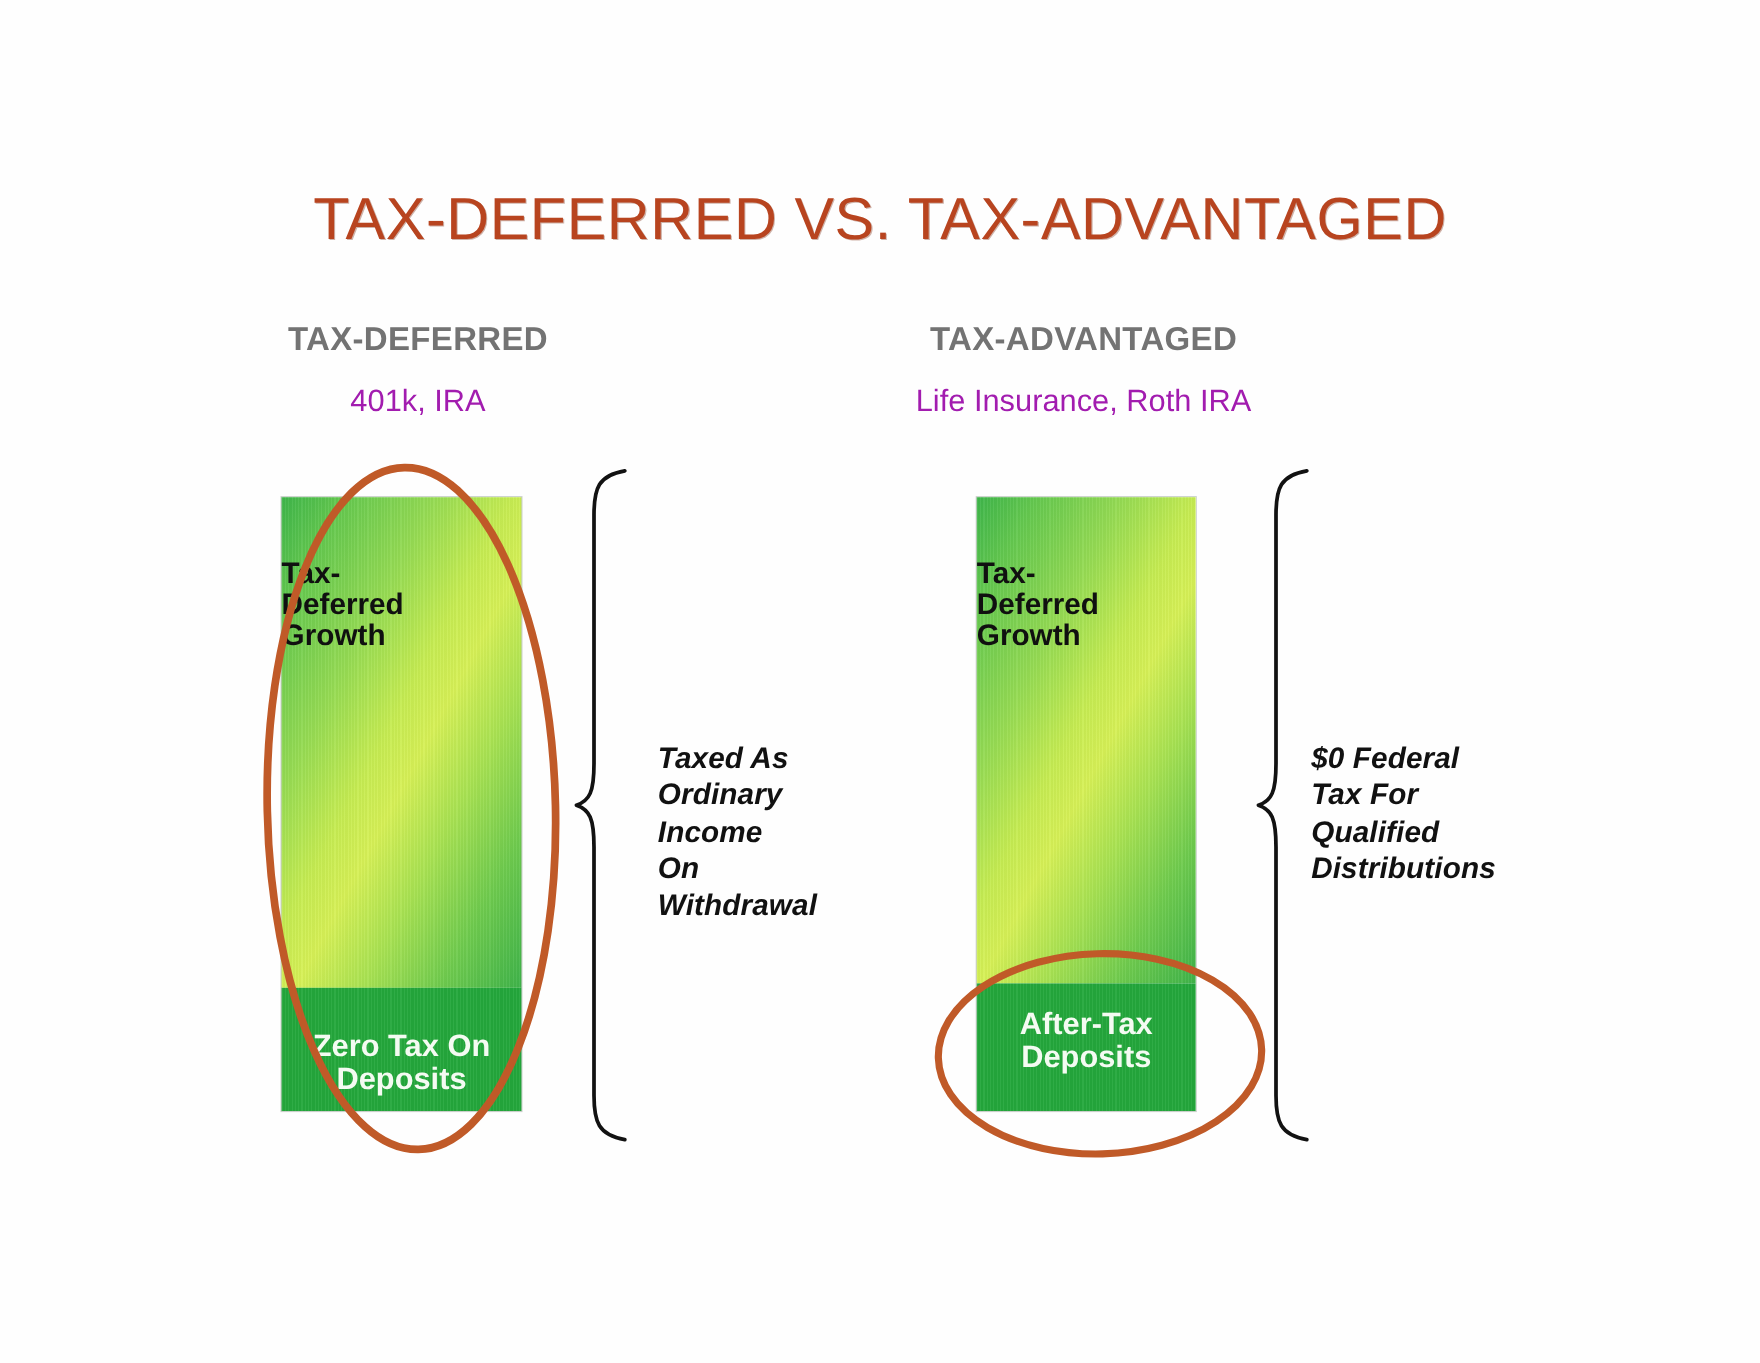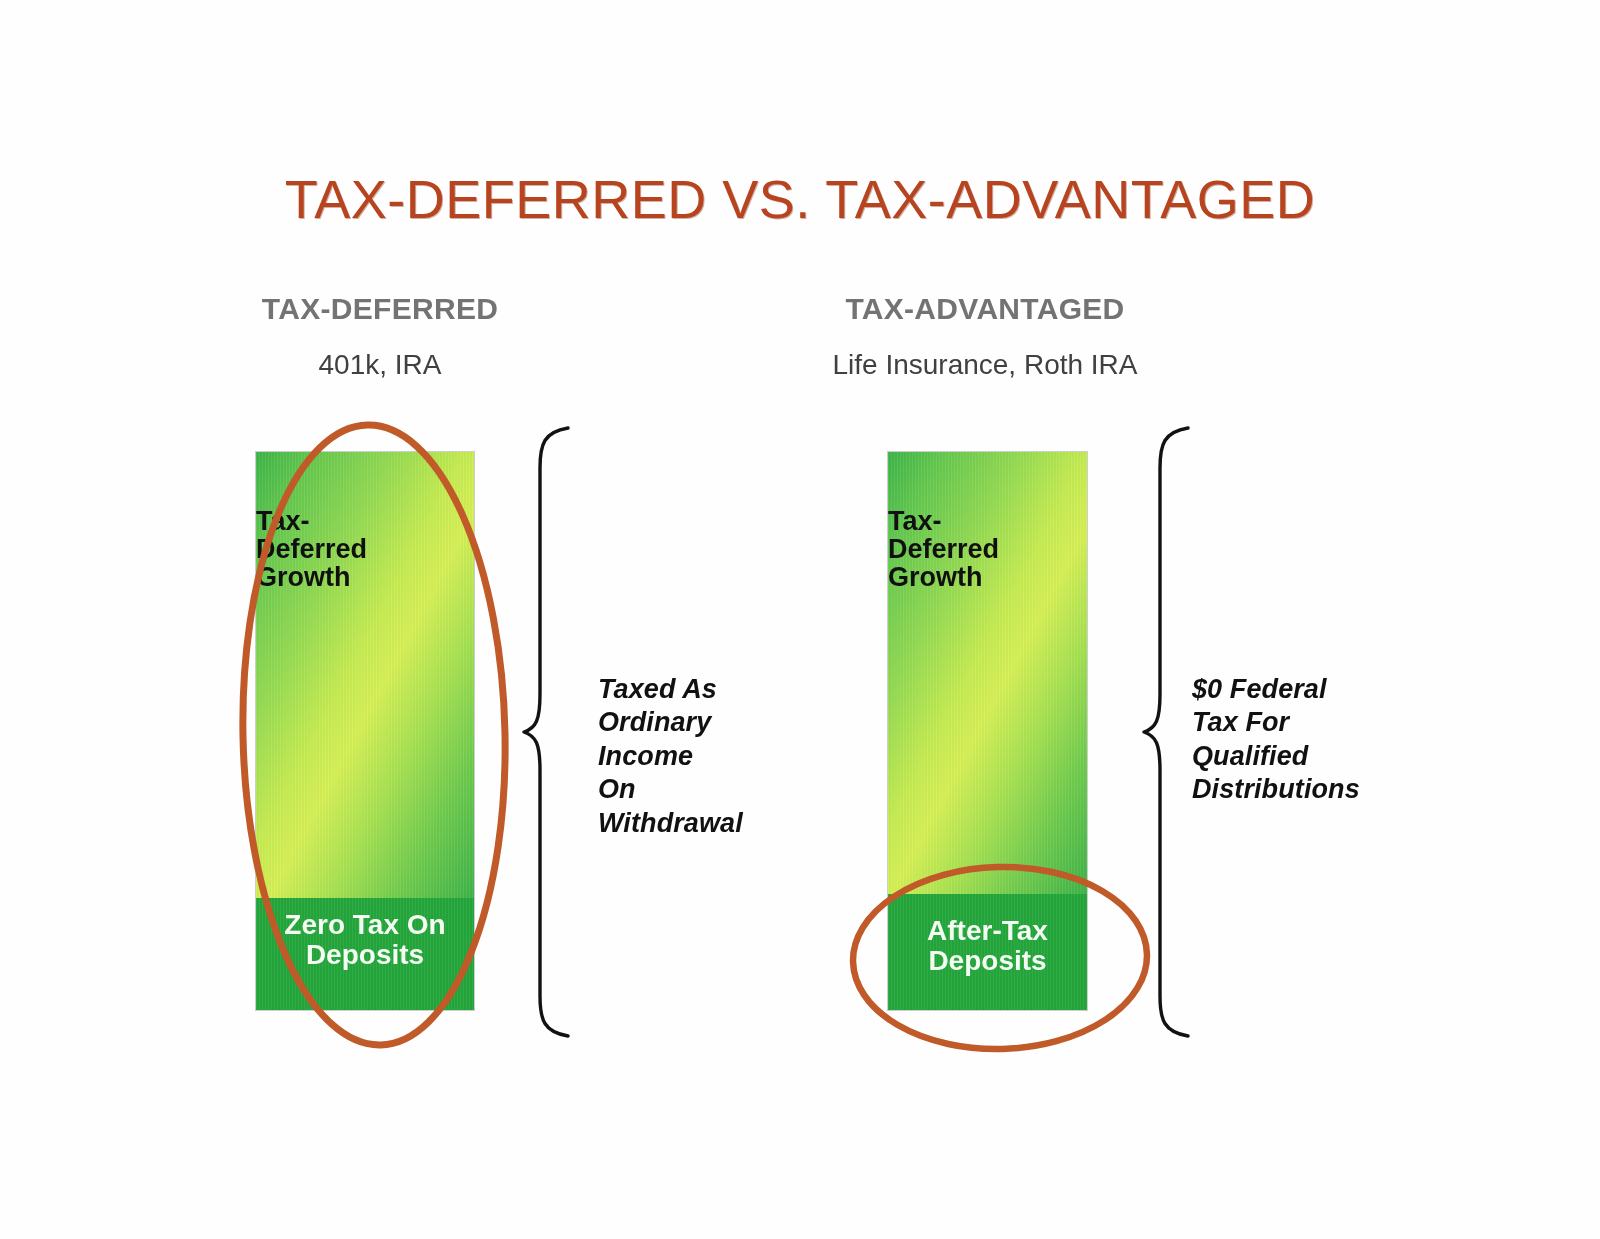--- a/index.html
+++ b/index.html
@@ -42,21 +42,21 @@
     font-weight: 700;
     color: #737373;
     letter-spacing: 0.3px;
     white-space: nowrap;
   }
   .col-sub {
     position: absolute;
     text-align: center;
     font-size: 28px;
     font-weight: 400;
-    color: #404040;
+    color: #a21caf;
     white-space: nowrap;
   }
   #heading-left  { left: 130px; top: 292px; width: 500px; }
   #sub-left      { left: 130px; top: 349px; width: 500px; }
   #heading-right { left: 735px; top: 292px; width: 500px; }
   #sub-right     { left: 735px; top: 349px; width: 500px; }
 
   
   .bar {
     position: absolute;
@@ -133,21 +133,21 @@
     color: #f4fbf2;
     z-index: 3;
     white-space: pre-line;
   }
 
   
   #bar-left        { left: 256px; top: 452px; width: 218px; height: 558px; }
   #bar-left .bar-growth  { height: 446px; }
   #bar-left .bar-deposit { height: 112px; }
   #label-left-growth  { top: 56px; }
-  #label-left-deposit { bottom: 40px; }
+  #label-left-deposit { bottom: 14px; }
 
   
   #bar-right       { left: 888px; top: 452px; width: 199px; height: 558px; }
   #bar-right .bar-growth  { height: 442px; }
   #bar-right .bar-deposit { height: 116px; }
   #label-right-growth  { top: 56px; }
   #label-right-deposit { bottom: 34px; }
 
   
   .ellipse-overlay {

